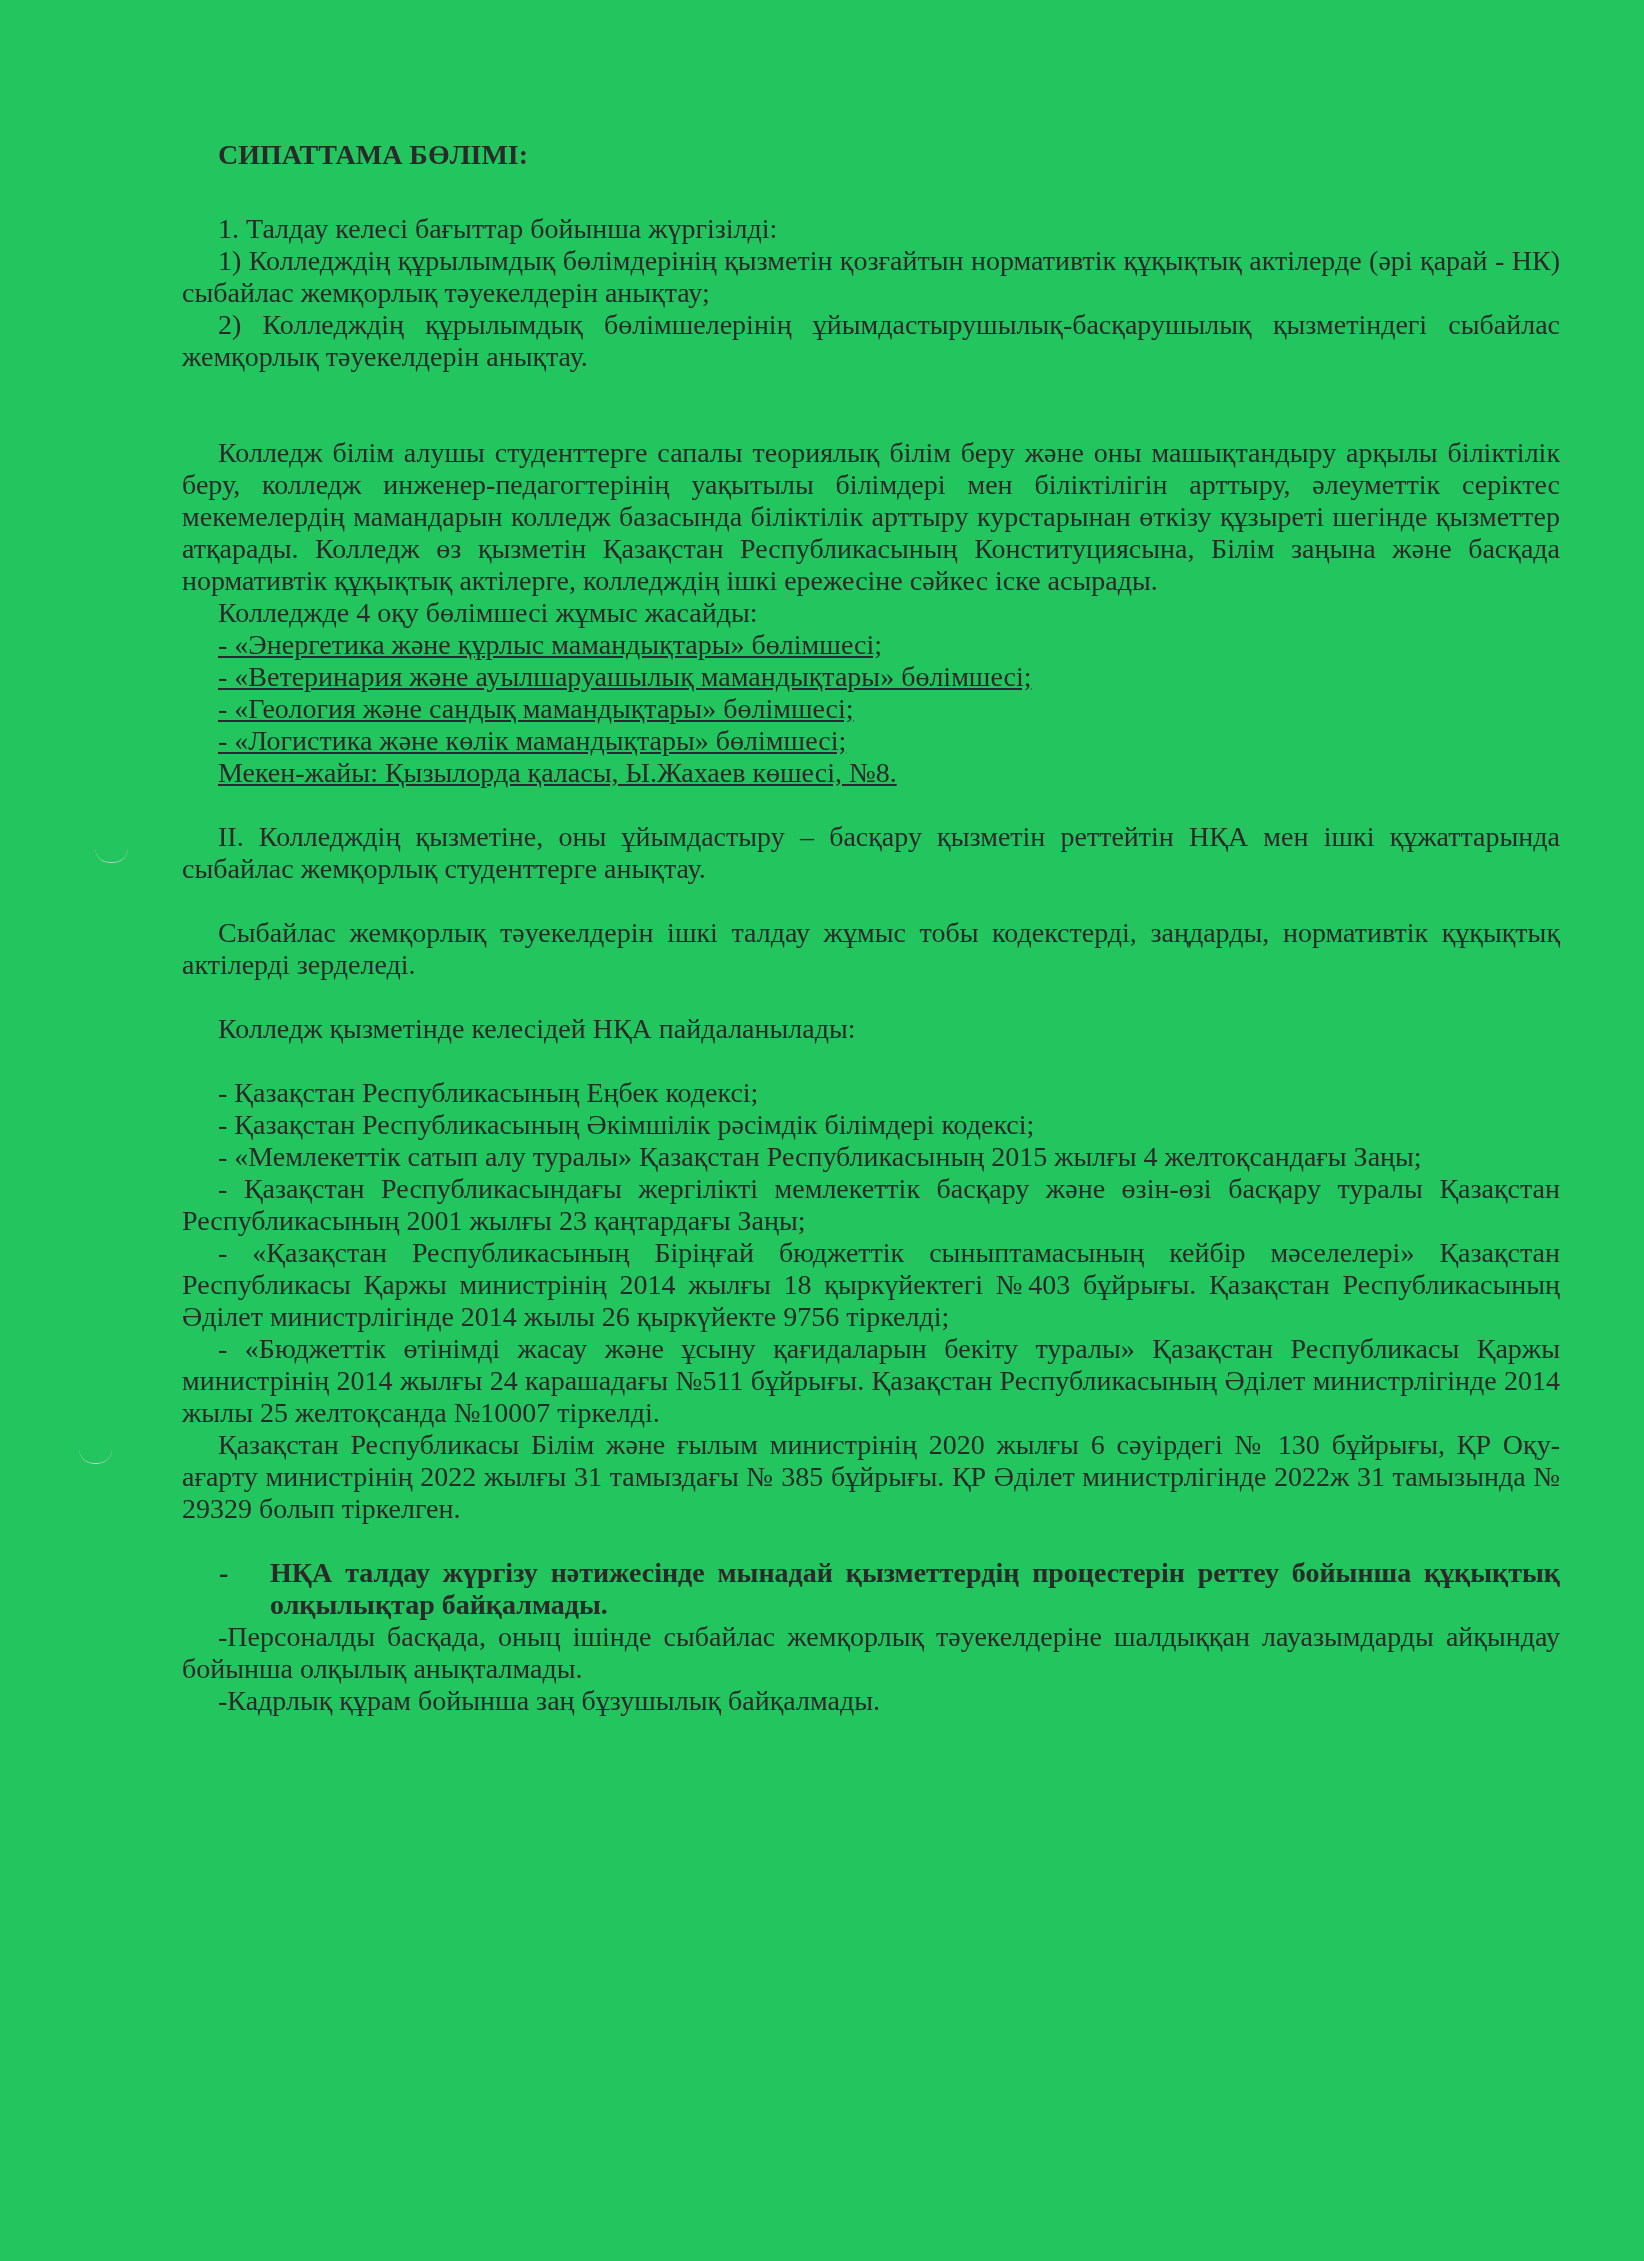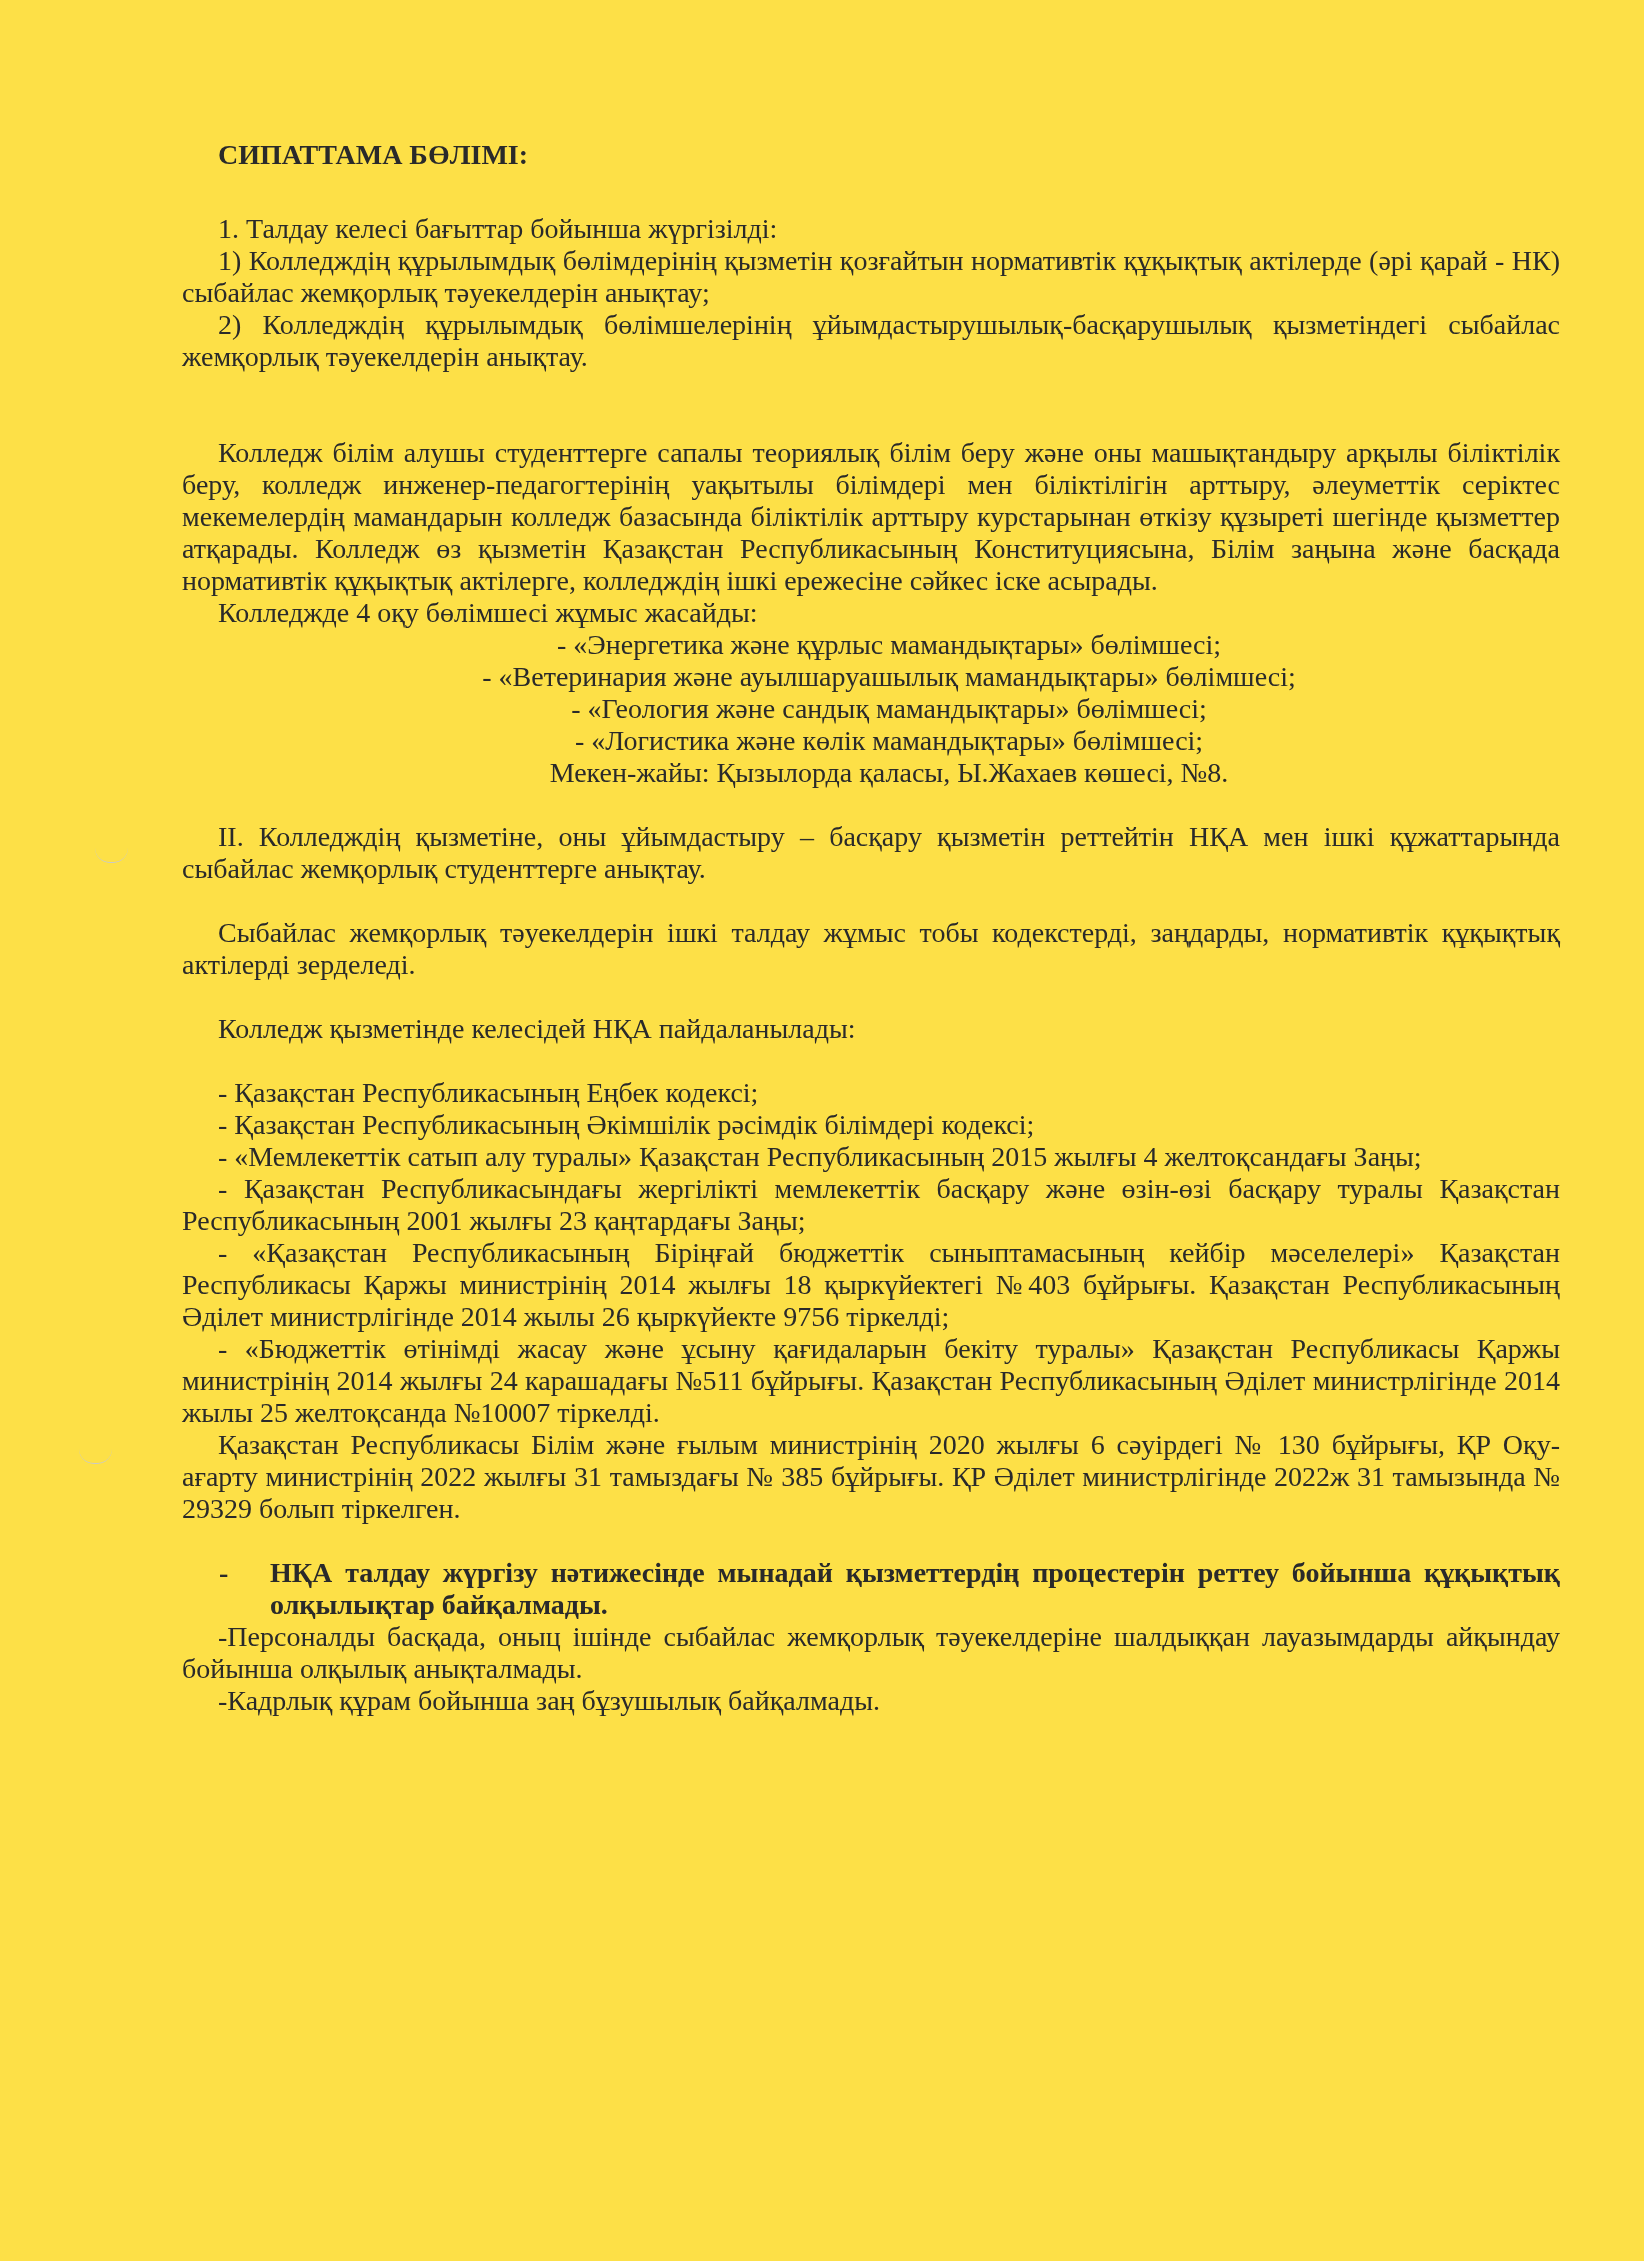--- a/index.html
+++ b/index.html
@@ -1,31 +1,31 @@
 <!DOCTYPE html>
 <html style="font-size:7.4px"><head>
 <meta charset="utf-8">
 <style>
   html, body { margin: 0; padding: 0; background: #ffffff; }
   body { width: 1645px; height: 2261px; position: relative; overflow: hidden; }
   .page {
-    position: absolute; left: 0; top: 0; width: 1645px; height: 2261px; background: #fde047;
+    position: absolute; left: 0; top: 0; width: 1645px; height: 2261px; background: #22c55e;
   }
   .content {
     position: absolute; left: 182px; top: 139px; width: 1378px;
     font-family: "Liberation Serif", "DejaVu Serif", serif;
     font-size: 28px; line-height: 32px; color: #2a2a2a;
     text-align: justify;
   }
   .content p { margin: 0; }
   .b { font-weight: normal; }
   .ind { text-indent: 36px; }
   .title { font-weight: bold; padding-left: 36px; margin-bottom: 42px !important; }
   .gap { height: 32px; }
-  .li-dash { padding-left: 36px; text-align: center; }
+  .li-dash { padding-left: 36px; text-align: left; text-decoration: underline; }
   .bullet-block { display: flex; padding-left: 37px; font-weight: bold; }
   .bullet-block .mk { width: 51px; flex: none; }
   .bullet-block .tx { flex: 1; text-align: justify; }
   .mark {
     position: absolute; width: 32.5px; height: 14px; border-bottom: 1.4px solid #c9c9c9; border-radius: 0 0 23px 23px;
   }
 </style>
 </head>
 <body>
 

